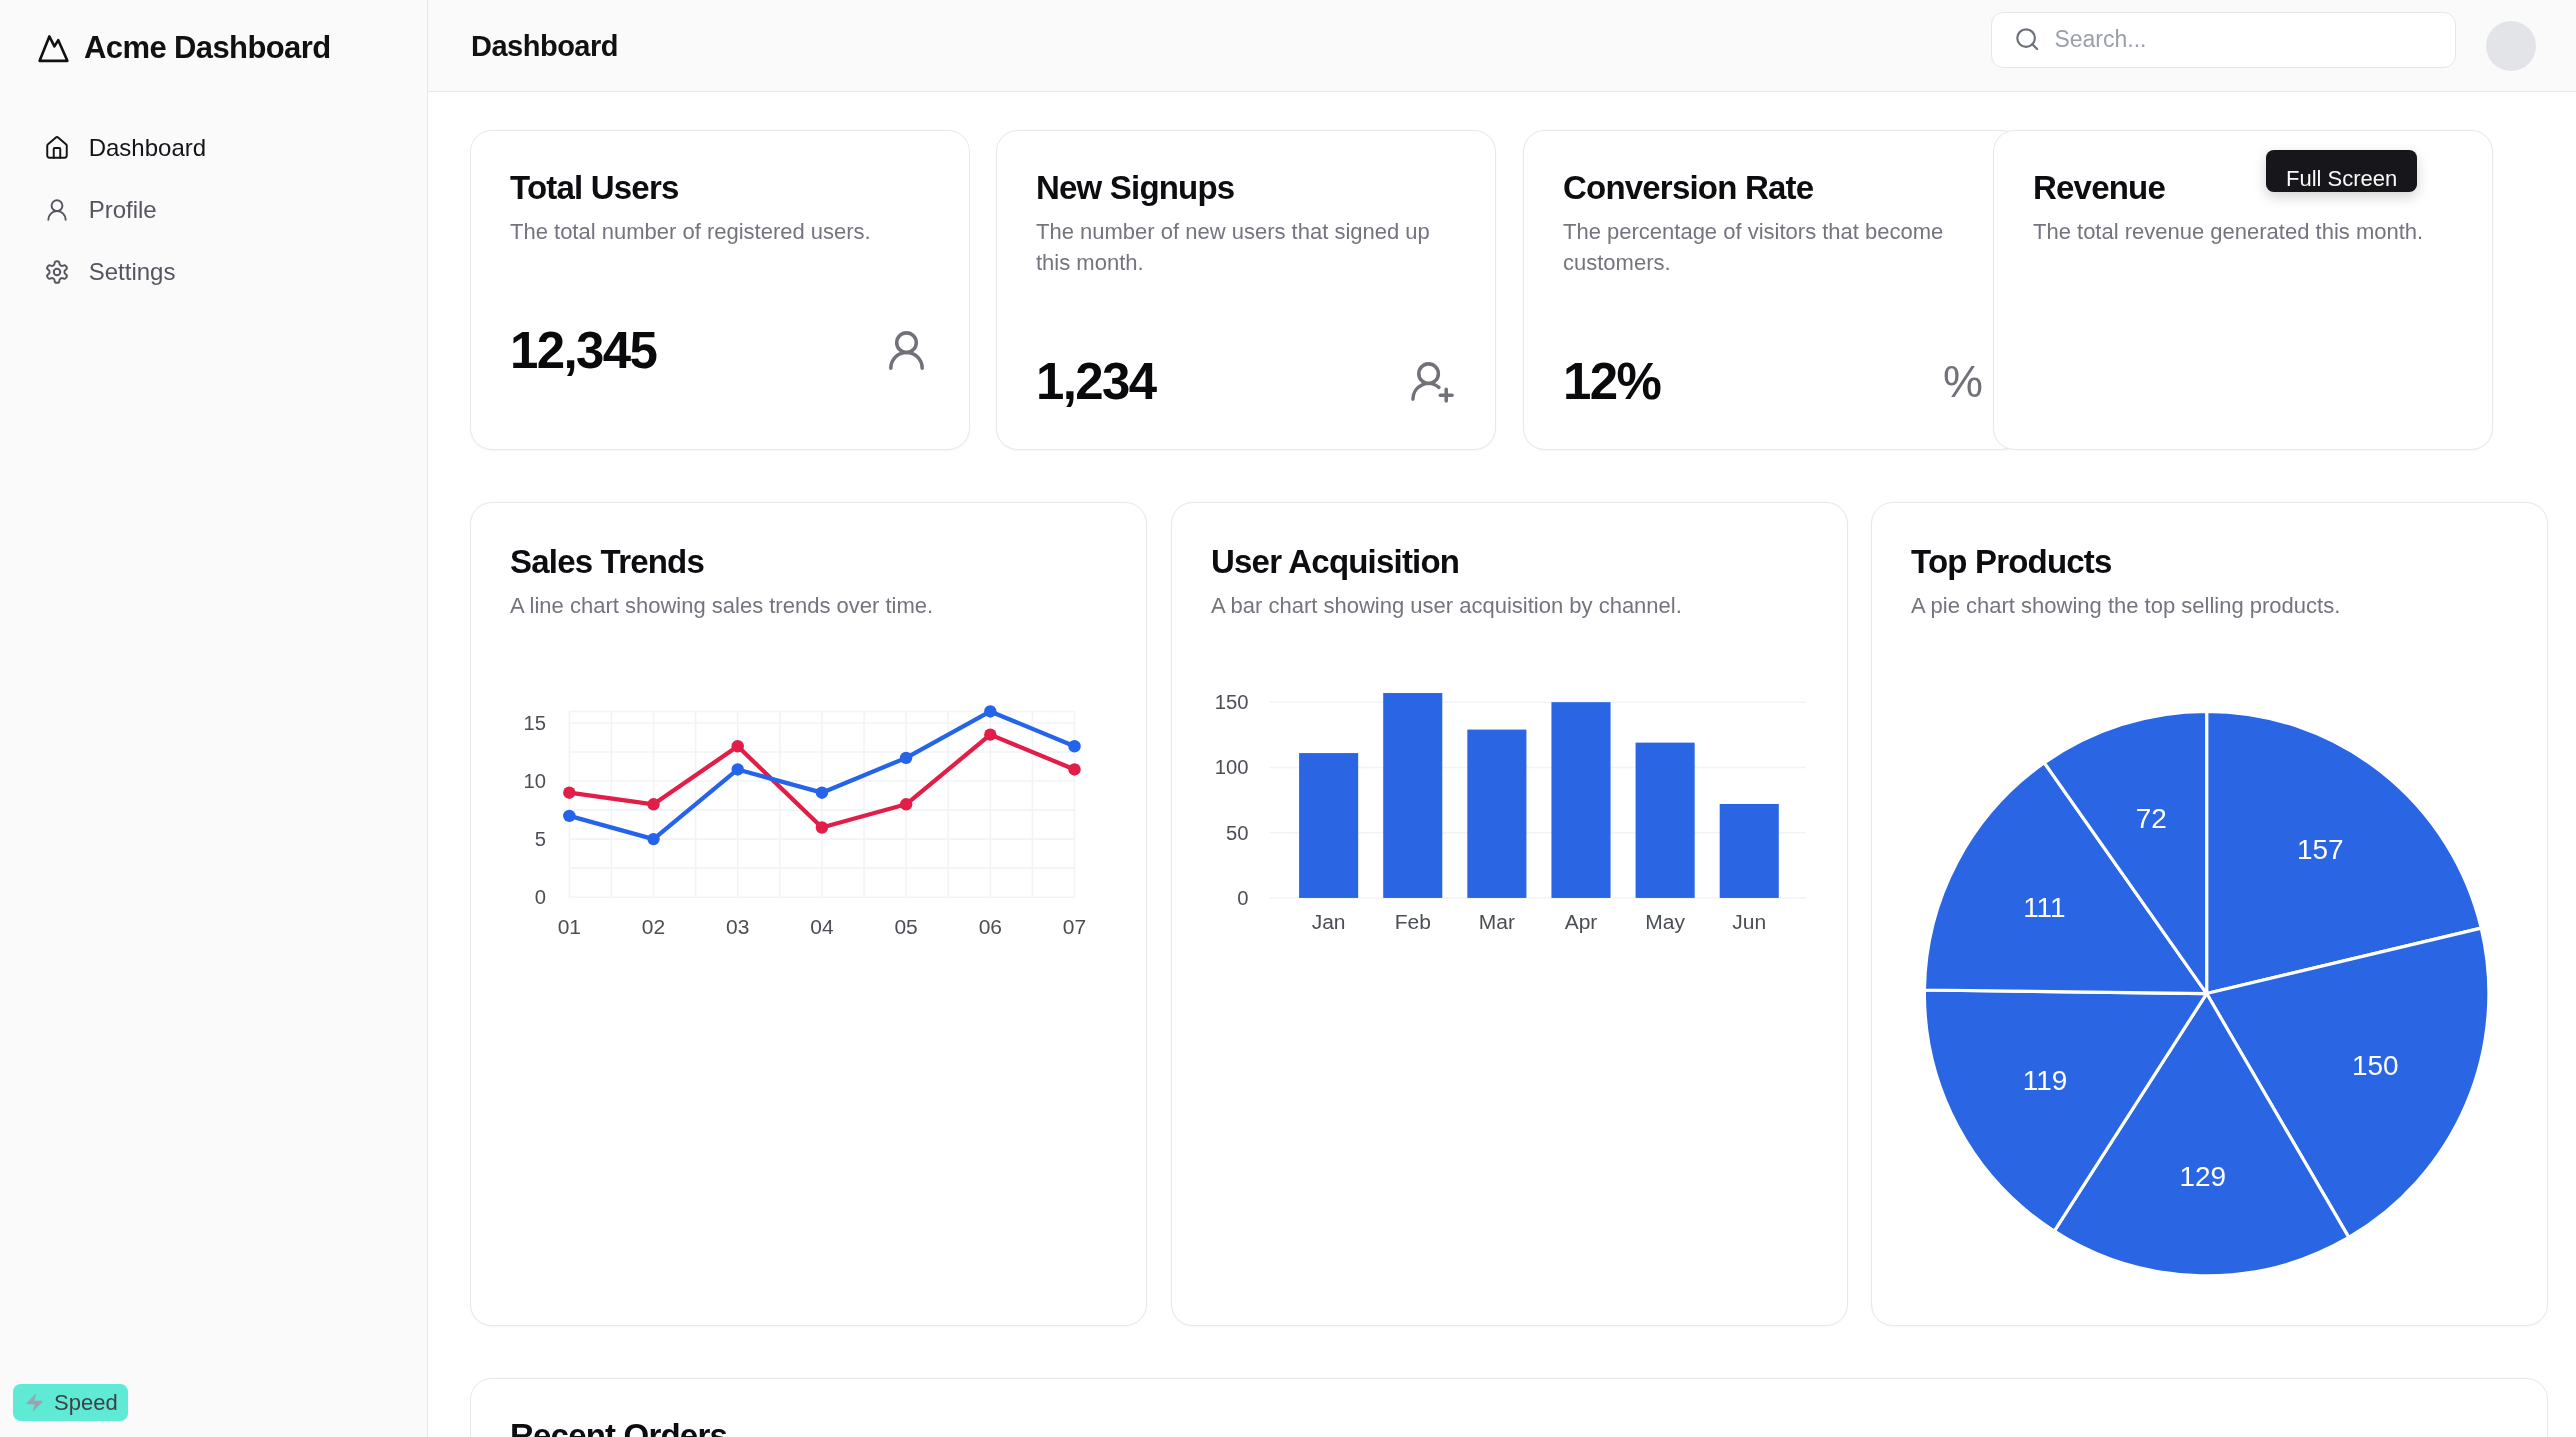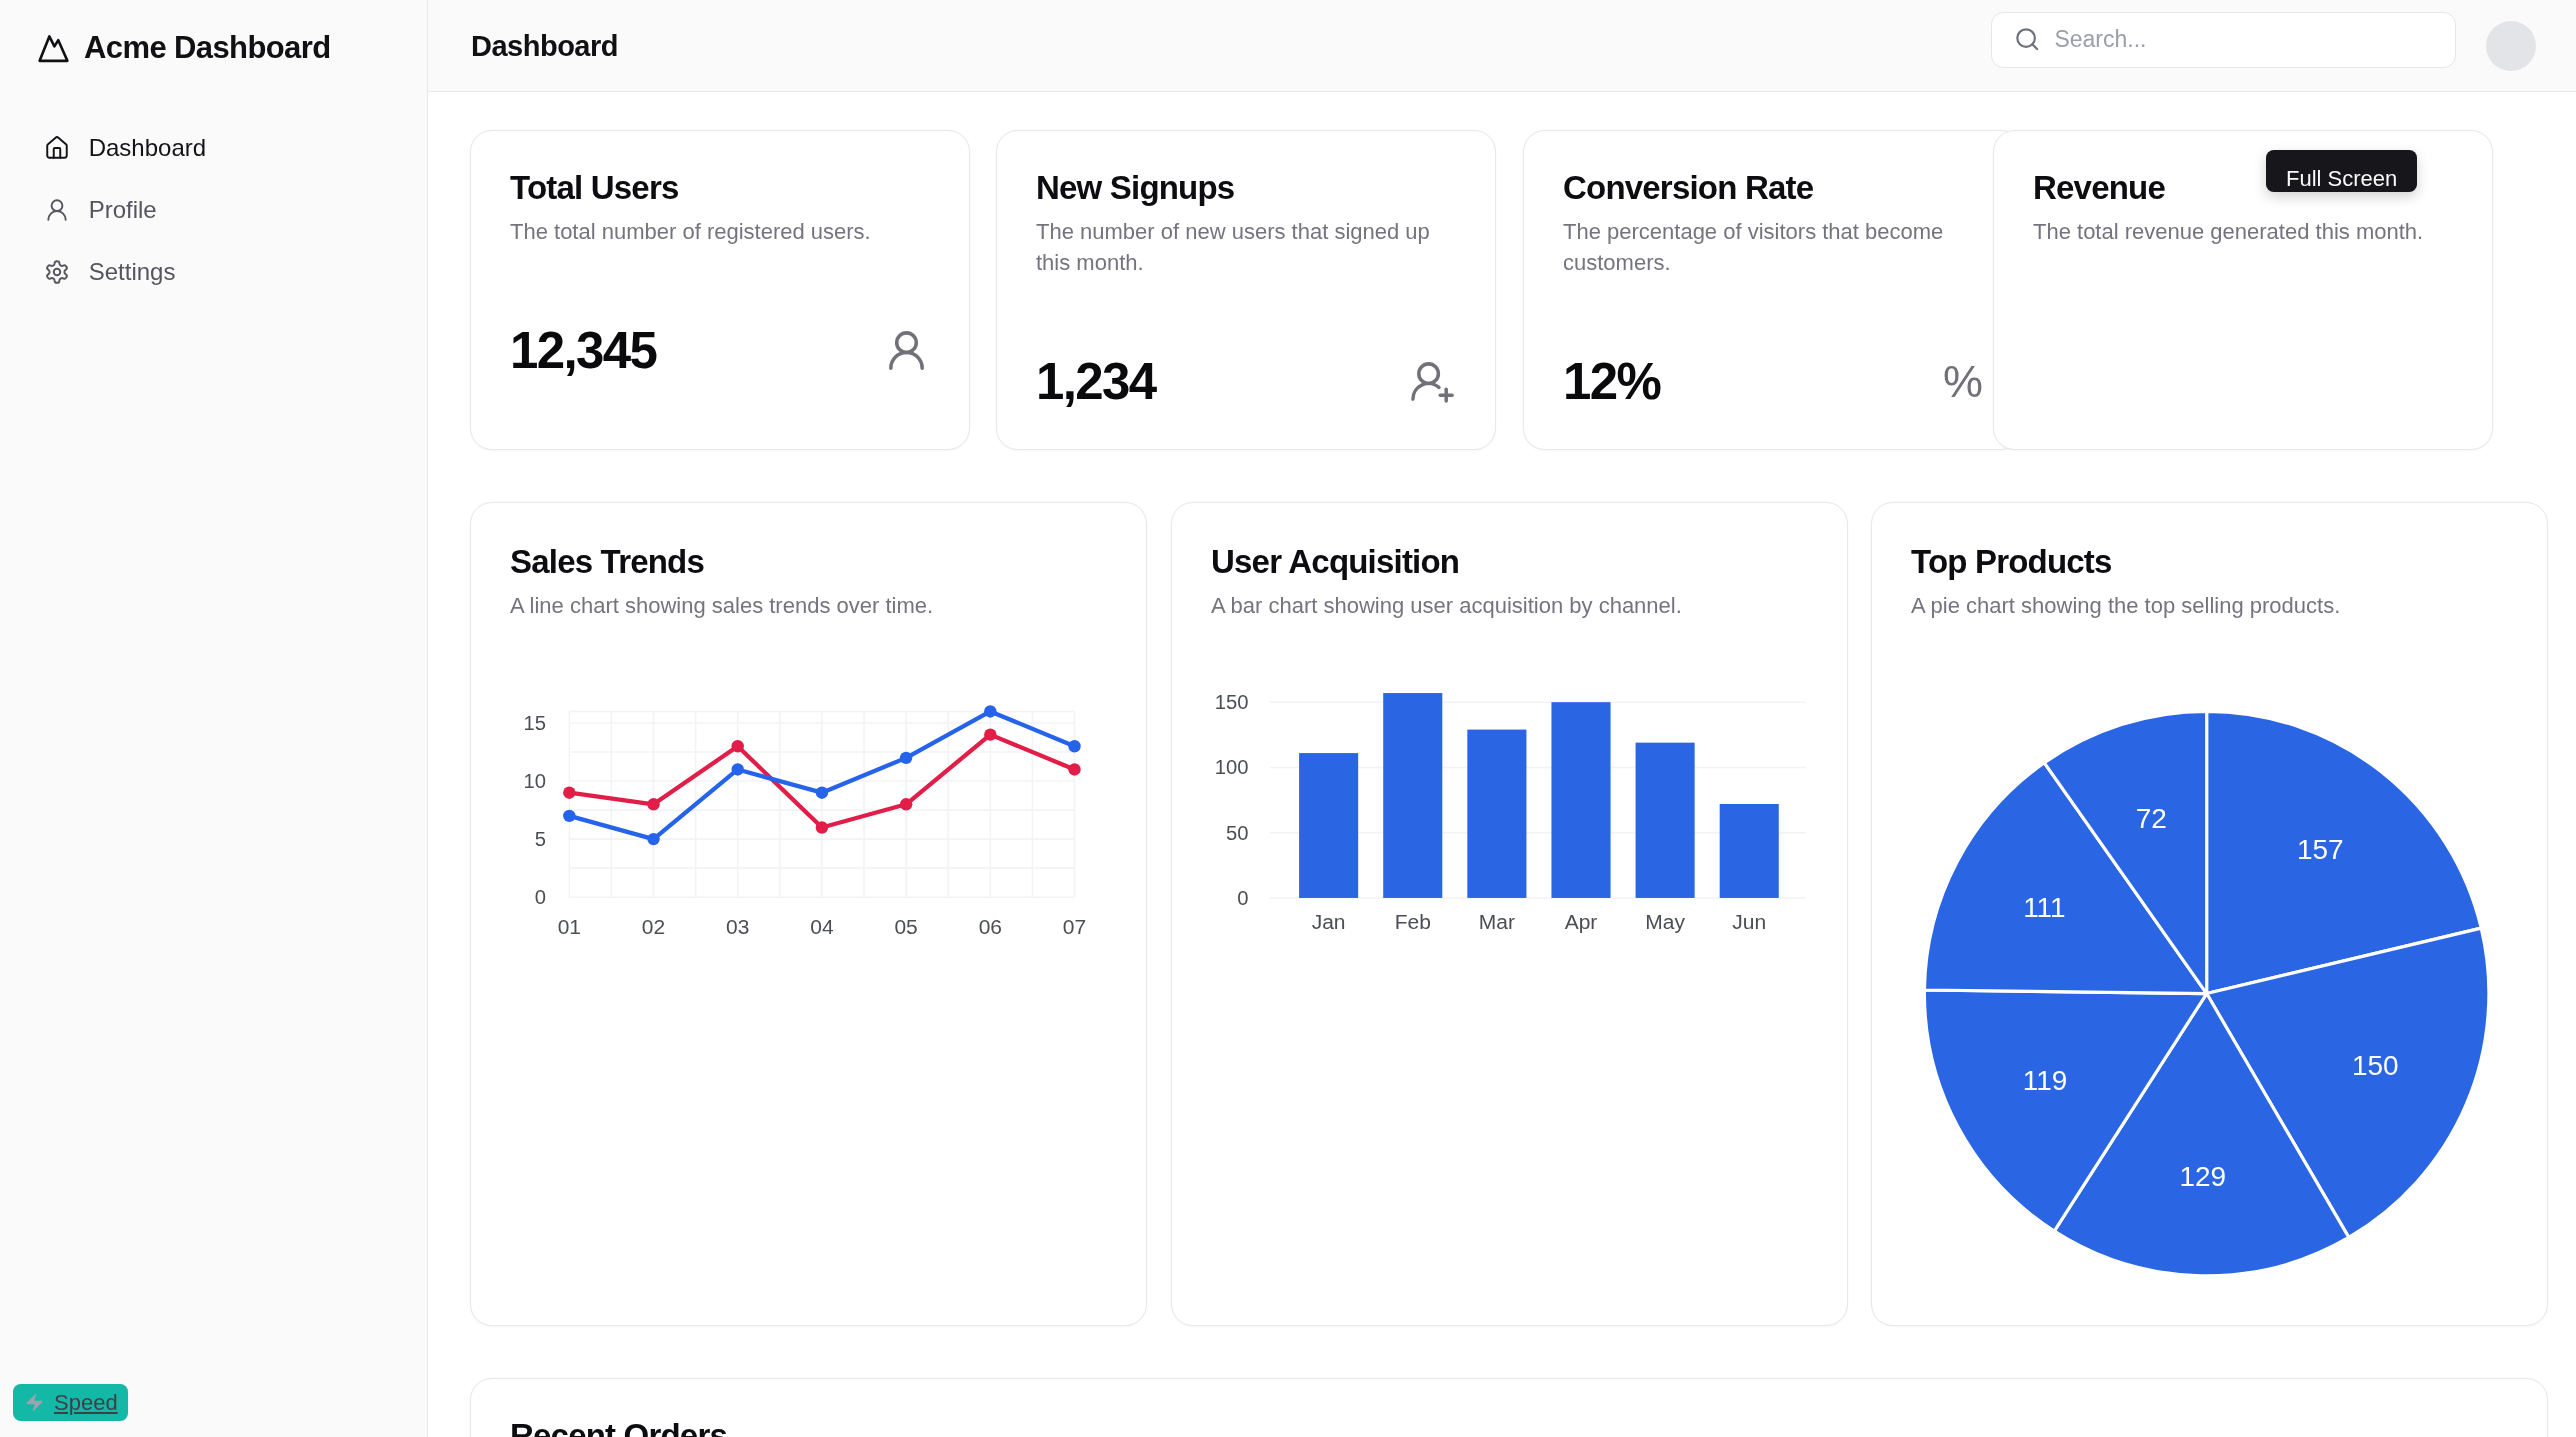--- a/index.html
+++ b/index.html
@@ -12,22 +12,22 @@
              background:#fafafa; border-right:1.6px solid #e8e8ea; z-index:5; }
   .logo-row { position:absolute; left:35px; top:29.6px; display:flex; align-items:center; gap:12px; }
   .logo-row svg { width:37px; height:37px; color:#111114; }
   .app-title { font-size:31px; font-weight:700; letter-spacing:-0.6px; color:#111114; }
   .nav { position:absolute; left:0; top:117px; width:100%; }
   .nav-item { display:flex; align-items:center; gap:18.7px; height:62px; padding-left:44px;
               font-size:24px; color:#55555f; cursor:pointer; }
   .nav-item svg { width:26px; height:26px; flex:0 0 auto; }
   .nav-item.active { color:#141418; }
   .speed-badge { position:absolute; left:13.2px; top:1384px; width:115px; height:37px;
-                 background:#14b8a6; border-radius:7.8px; display:flex; align-items:center;
-                 justify-content:center; gap:9.3px; font-size:22px; color:#3f3f46; cursor:pointer;text-decoration:underline; }
+                 background:#5eead4; border-radius:7.8px; display:flex; align-items:center;
+                 justify-content:center; gap:9.3px; font-size:22px; color:#3f3f46; cursor:pointer; }
   .speed-badge svg { width:21px; height:21px; }
 
   
   .header { position:absolute; left:428px; top:0; width:2148px; height:92px;
             background:#fafafa; border-bottom:1.6px solid #e8e8ea; z-index:4; }
   .page-title { position:absolute; left:43px; top:50%; transform:translateY(-50%);
                 font-size:29px; font-weight:700; letter-spacing:-0.5px; color:#111114; }
   .search-box { position:absolute; left:1563px; top:11.7px; width:465px; height:56px;
                 display:flex; align-items:center; gap:14px; padding:0 22px;
                 background:#fff; border:1.6px solid #e6e6ea; border-radius:12.4px; }

